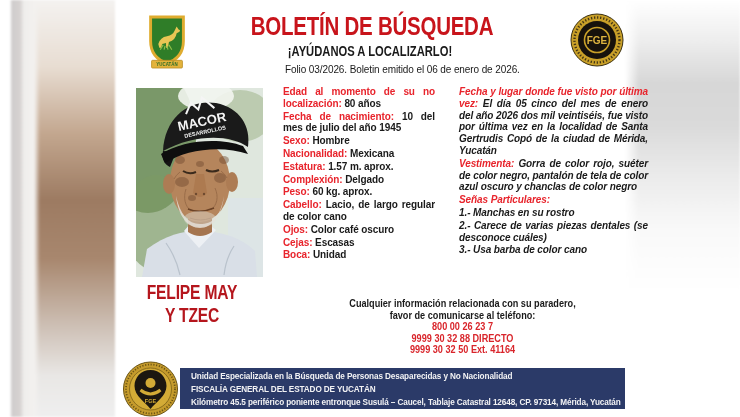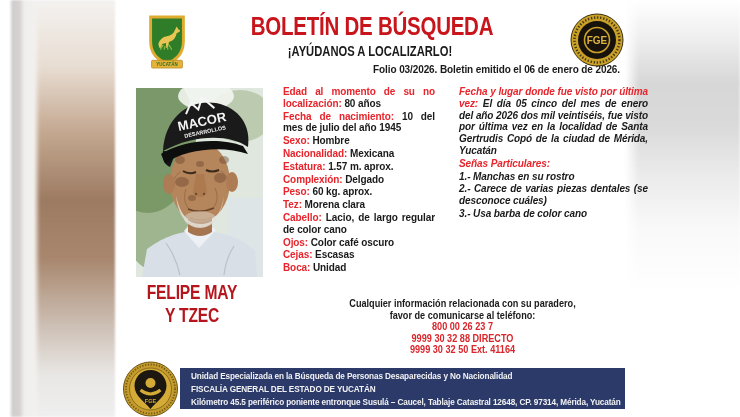--- a/index.html
+++ b/index.html
@@ -31,22 +31,22 @@
     color:var(--title_red, #C8141B);
     transform:scaleX(0.82); letter-spacing:-0.3px;
   }
   .subtitle {
     position:absolute; left:230px; top:43px; width:280px; text-align:center;
     font-size:14px; line-height:16px; font-weight:bold;
     color:var(--text_black, #1A1A1A);
     transform:scaleX(0.80);
   }
   .folio {
-    position:absolute; left:285px; top:64px; width:335px; text-align:right;
-    font-size:10px; line-height:12px; font-weight:bold; letter-spacing:-0.1px;
+    position:absolute; left:285px; top:64px; width:335px; text-align:left;
+    font-size:10px; line-height:12px; font-weight:normal; letter-spacing:-0.1px;
     color:var(--text_black, #1A1A1A);
   }
   .logo-yucatan { position:absolute; left:147px; top:15px; width:40px; height:54px; }
   .logo-fge { position:absolute; left:570px; top:13px; width:54px; height:54px; }
   
   .photo { position:absolute; left:136px; top:88px; width:127px; height:189px; overflow:hidden; }
   
   .name {
     position:absolute; left:112px; top:281px; width:160px; text-align:center;
     font-size:19.5px; line-height:23px; font-weight:bold;
@@ -172,29 +172,29 @@
   </div>
 
   <div class="col-left">
     <p class="detail"><span class="lbl">Edad al momento de su no localización:</span> <span>80 años</span></p>
     <p class="detail"><span class="lbl">Fecha de nacimiento:</span> <span>10 del mes de julio del año 1945</span></p>
     <p class="detail"><span class="lbl">Sexo:</span> <span>Hombre</span></p>
     <p class="detail"><span class="lbl">Nacionalidad:</span> <span>Mexicana</span></p>
     <p class="detail"><span class="lbl">Estatura:</span> <span>1.57 m. aprox.</span></p>
     <p class="detail"><span class="lbl">Complexión:</span> <span>Delgado</span></p>
     <p class="detail"><span class="lbl">Peso:</span> <span>60 kg. aprox.</span></p>
-    <p class="detail"><span class="lbl">Tez:</span> <span>Morena clara</span></p>
     <p class="detail"><span class="lbl">Cabello:</span> <span>Lacio, de largo regular de color cano</span></p>
     <p class="detail"><span class="lbl">Ojos:</span> <span>Color café oscuro</span></p>
     <p class="detail"><span class="lbl">Cejas:</span> <span>Escasas</span></p>
     <p class="detail"><span class="lbl">Boca:</span> <span>Unidad</span></p>
   </div>
 
   <div class="col-right">
     <p class="detail"><span class="lbl">Fecha y lugar donde fue visto por última vez:</span> <span>El día 05 cinco del mes de enero del año 2026 dos mil veintiséis, fue visto por última vez en la localidad de Santa Gertrudis Copó de la ciudad de Mérida, Yucatán</span></p>
+    <p class="detail"><span class="lbl">Vestimenta:</span> <span>Gorra de color rojo, suéter de color negro, pantalón de tela de color azul oscuro y chanclas de color negro</span></p>
     <p class="detail lbl">Señas Particulares:</p>
     <p class="detail">1.- Manchas en su rostro</p>
     <p class="detail">2.- Carece de varias piezas dentales (se desconoce cuáles)</p>
     <p class="detail">3.- Usa barba de color cano</p>
   </div>
 
   <div class="contact">
     <div>Cualquier información relacionada con su paradero,</div>
     <div>favor de comunicarse al teléfono:</div>
     <div class="phone">800 00 26 23 7</div>

